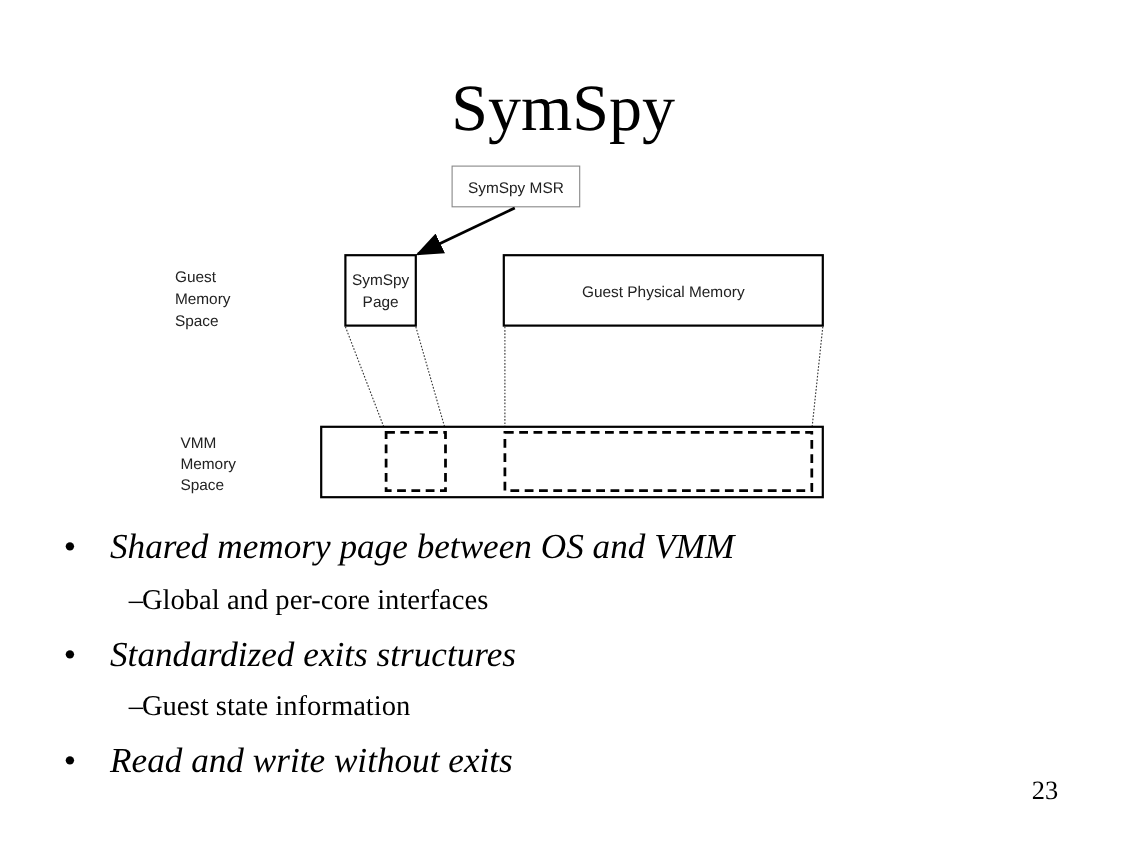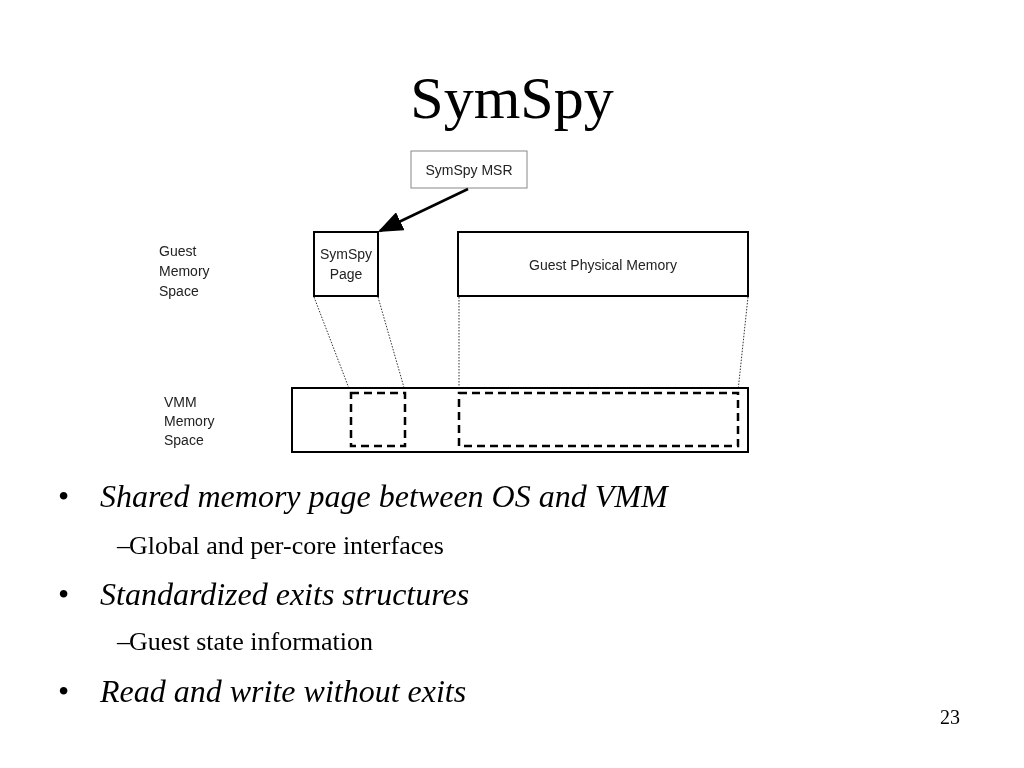--- a/index.html
+++ b/index.html
@@ -7,21 +7,21 @@
   .title { position: absolute; left: 0; width: 1024px; top: 62px; text-align: center; font-size: 60px; line-height: 72px; }
   svg.diagram { position: absolute; left: 0; top: 0; width: 1024px; height: 768px; }
   .dlabel { font-family: "Liberation Sans", sans-serif; font-size: 14px; fill: #222; }
   .bullets { position: absolute; left: 0; top: 0; width: 1024px; }
   .b1 { position: absolute; left: 58px; font-size: 32px; line-height: 38px; white-space: nowrap; }
   .b1 .dot { position: absolute; left: 0; width: 20px; }
   .b1 .txt { position: absolute; left: 42px; font-style: italic; }
   .b2 { position: absolute; left: 117px; font-size: 26px; line-height: 32px; white-space: nowrap; }
   .b2 .dash { position: absolute; left: 0; }
   .b2 .txt { position: absolute; left: 12px; }
-  .pagenum { position: absolute; left: 930px; top: 706px; width: 40px; text-align: center; font-size: 20px; }
+  .pagenum { position: absolute; left: 930px; top: 706px; width: 40px; text-align: center; font-size: 24px; }
 </style>
 </head>
 <body>
 
 <div class="title">SymSpy</div>
 
 <svg class="diagram" viewBox="0 0 1024 768">
   <defs>
     <marker id="arrowhead" markerWidth="10" markerHeight="8" refX="9" refY="4" orient="auto">
       <polygon points="0,0 10,4 0,8" fill="#000"></polygon>

